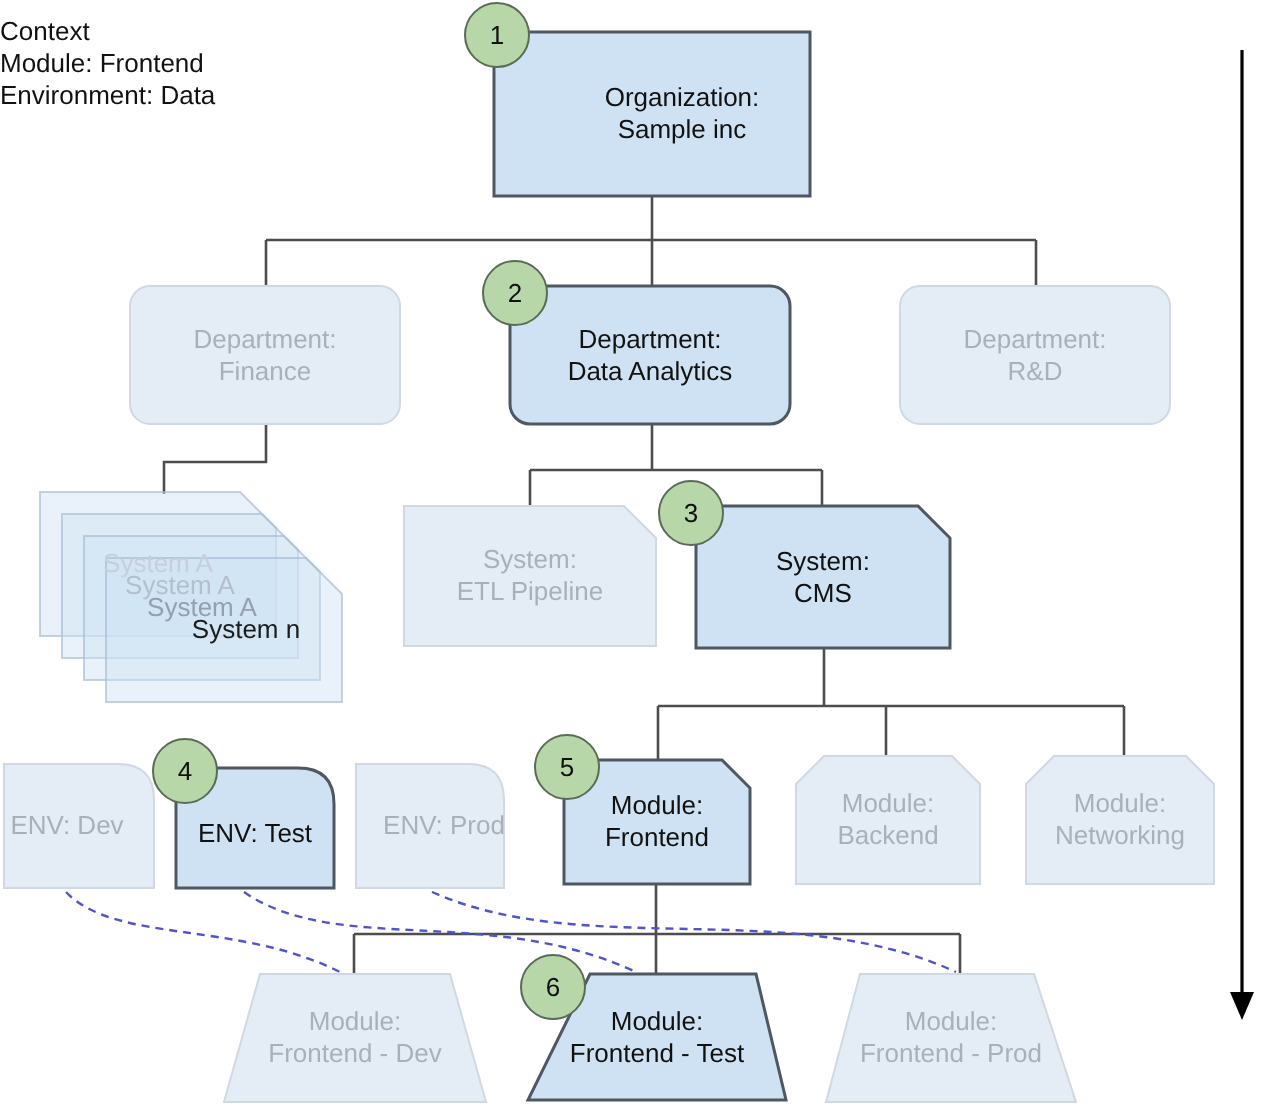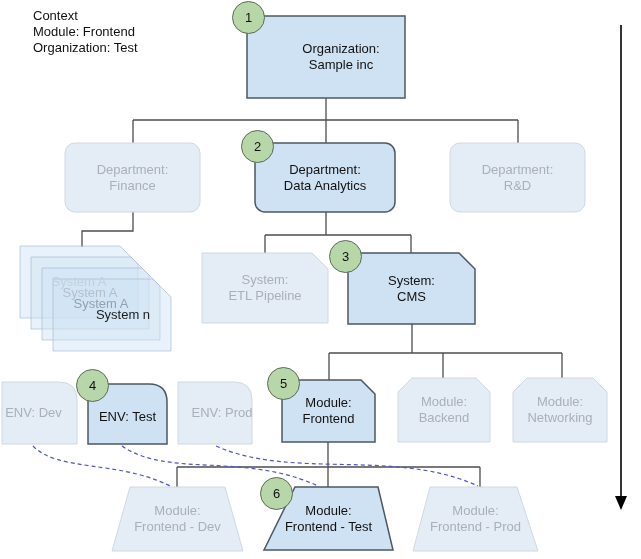--- a/index.html
+++ b/index.html
@@ -15,21 +15,21 @@
   }
   .faded{color:#a9b0b8;}
   .stack-lbl{font-size:13px;}
   .badge{
     position:absolute;width:33px;height:33px;border-radius:50%;
     background:#b7d7a8;border:1.4px solid #5a6b57;box-sizing:border-box;
     display:flex;align-items:center;justify-content:center;
     font-size:13px;color:#111111;z-index:5;
   }
   .context{
-    position:absolute;left:33px;top:8px;font-size:13px;line-height:16px;color:#111111;
+    position:absolute;left:0;top:8px;font-size:13px;line-height:16px;color:#111111;
   }
   
   .node-active{fill:#cfe2f3;stroke:#4d5862;stroke-width:1.5;}
   .node-faded{fill:#e4ecf6;stroke:#d0d8e2;stroke-width:1;}
   .node-stack{fill:rgba(207,226,243,0.45);stroke:rgba(165,186,210,0.65);stroke-width:1;}
   .conn{fill:none;stroke:#4d4d4d;stroke-width:1.3;}
   .dashed{fill:none;stroke:#4d55cc;stroke-width:1.2;stroke-dasharray:4 3;}
   .arrow-line{stroke:#000000;stroke-width:1.6;}
   .arrow-head{fill:#000000;}
 </style>
@@ -75,21 +75,21 @@
     <polygon class="node-faded" points="513,392 527,378 593,378 607,392 607,442 513,442"></polygon>
 
     <polygon class="node-faded" points="130,487 225,487 243,551 112,551"></polygon>
     <polygon class="node-active" points="295,487 378,487 393,550 264,550"></polygon>
     <polygon class="node-faded" points="430,487 517,487 538,551 413,551"></polygon>
   </svg>
 
   <div class="context">
     <div>Context</div>
     <div>Module: Frontend</div>
-    <div>Organization: Test</div>
+    <div>Environment: Data</div>
   </div>
 
   <div class="lbl" style="left:247px;top:16px;width:188px;height:82px">Organization:
 Sample inc</div>
   <div class="lbl faded" style="left:65px;top:143px;width:135px;height:69px">Department:
 Finance</div>
   <div class="lbl" style="left:255px;top:143px;width:140px;height:69px">Department:
 Data Analytics</div>
   <div class="lbl faded" style="left:450px;top:143px;width:135px;height:69px">Department:
 R&amp;D</div>

